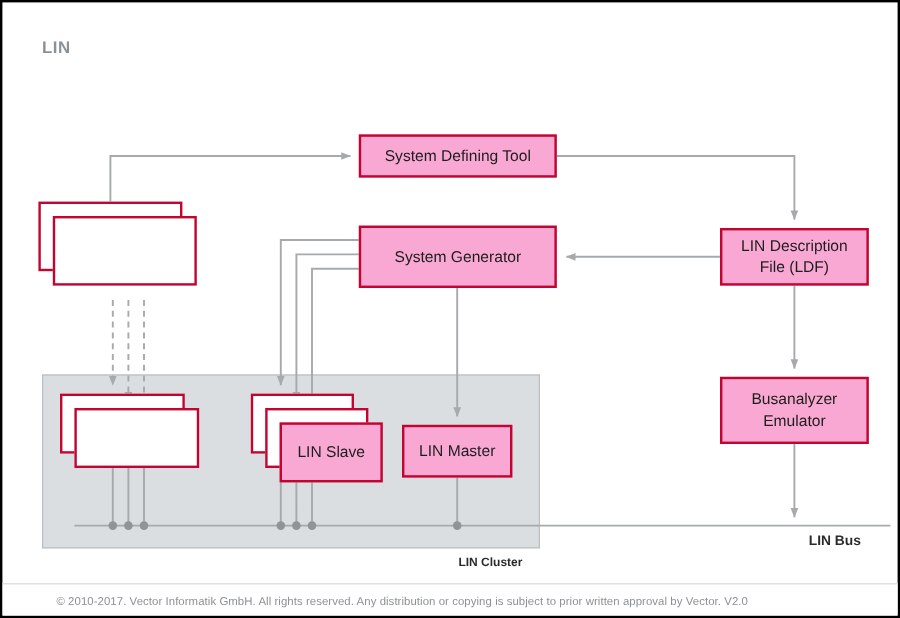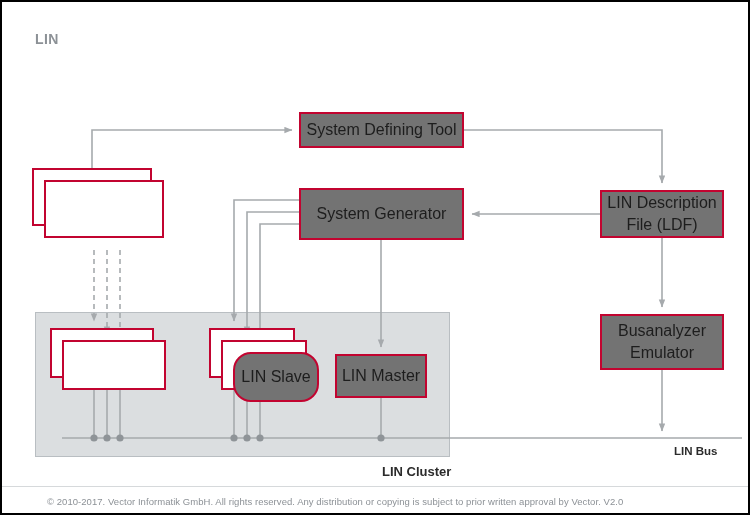--- a/index.html
+++ b/index.html
@@ -43,21 +43,21 @@
   #wires{position:absolute;left:0;top:0;width:750px;height:484px;}
   
   .cluster-panel{
     position:absolute;
     background:#dbdee0;
     border:1px solid #b9bec2;
     box-sizing:border-box;
   }
   .cluster-label{
     position:absolute;
-    font-size:13px;
+    font-size:10px;
     font-weight:bold;
     color:#2b2b2b;
     white-space:nowrap;
   }
   .bus-label{
     position:absolute;
     font-size:11.5px;
     font-weight:bold;
     color:#2b2b2b;
     white-space:nowrap;
@@ -69,27 +69,27 @@
   }
   .shadowcard{
     position:absolute;
     box-sizing:border-box;
     background:#ffffff;
     border:2px solid #c20430;
   }
   .card{
     position:absolute;
     box-sizing:border-box;
-    background:#737373;
+    background:#f9a8d4;
     border:2px solid #c20430;
     display:flex;
     align-items:center;
     justify-content:center;
     text-align:center;
-    font-size:16px;
+    font-size:13px;
     line-height:1.35;
     color:#1d1d1d;
     padding:2px 4px;
   }
   
   .footer{
     position:absolute;
     left:0; top:484px;
     width:748px; height:29px;
     border-top:1px solid #d6d9db;
@@ -186,21 +186,21 @@
         <div class="node" style="left: 598px; top: 312px; width: 124px; height: 56px;">
           <div class="card" style="left: 0px; top: 0px; width: 124px; height: 56px;">Busanalyzer Emulator</div>
         </div>
         <div class="node" style="left: 48px; top: 326px; width: 128px; height: 74px;">
           <div class="shadowcard" style="left: 0px; top: 0px; width: 104px; height: 50px;"></div>
           <div class="shadowcard" style="left: 12px; top: 12px; width: 104px; height: 50px;"></div>
         </div>
         <div class="node" style="left: 207px; top: 326px; width: 110px; height: 74px;">
           <div class="shadowcard" style="left: 0px; top: 0px; width: 86px; height: 50px;"></div>
           <div class="shadowcard" style="left: 12px; top: 12px; width: 86px; height: 50px;"></div>
-          <div class="card" style="left: 24px; top: 24px; width: 86px; height: 50px; border-radius: 18px;">LIN Slave</div>
+          <div class="card" style="left: 24px; top: 24px; width: 86px; height: 50px;">LIN Slave</div>
         </div>
         <div class="node" style="left: 333px; top: 352px; width: 92px; height: 44px;">
           <div class="card" style="left: 0px; top: 0px; width: 92px; height: 44px;">LIN Master</div>
         </div>
       </div>
 
     <div class="cluster-label" id="cluster-label" style="left: 380px; top: 462px;">LIN Cluster</div>
     <div class="bus-label" id="bus-label" style="left: 672px; top: 443px;">LIN Bus</div>
   </div>
 

